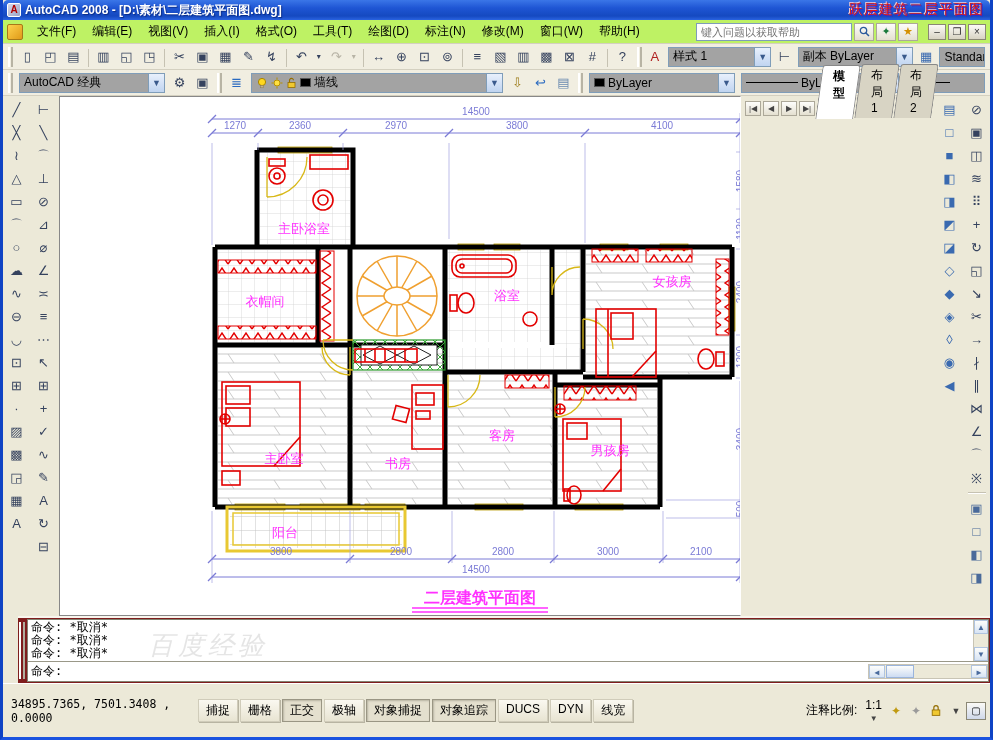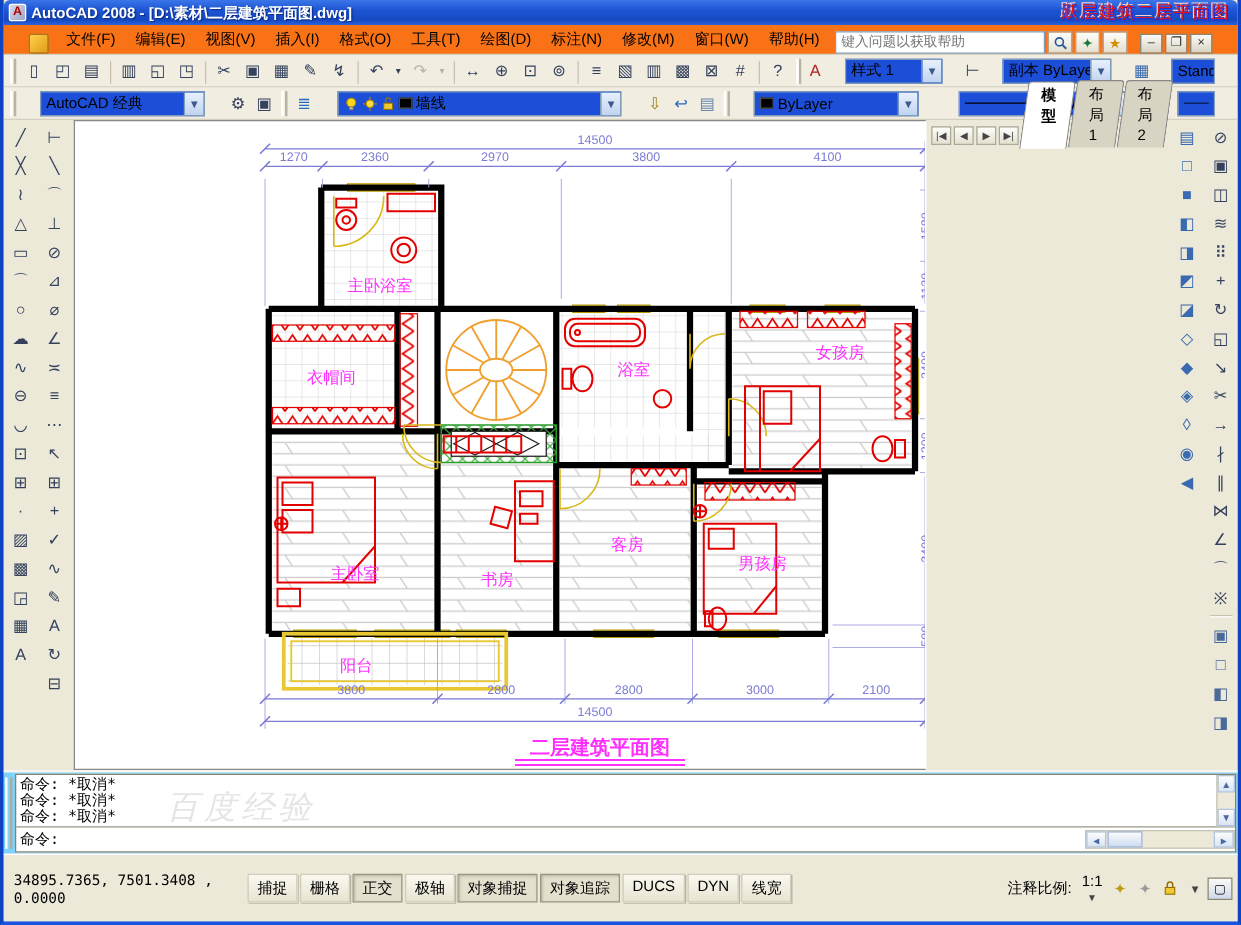--- a/index.html
+++ b/index.html
@@ -13,47 +13,47 @@
   .titlebar { height:20px; flex:0 0 20px; display:flex; align-items:center; padding:0 4px; position:relative;
               background:linear-gradient(180deg,#3a76e8 0%,#1e55d4 40%,#1549c0 80%,#2a63e0 100%);
               border-radius:5px 5px 0 0; color:#fff; }
   .app-icon { width:14px; height:14px; background:linear-gradient(135deg,#d8d8e8,#9aa6c8); border:1px solid #fff;
               color:#b00000; font-weight:bold; font-size:10px; line-height:12px; text-align:center; margin-right:4px; border-radius:2px; }
   .title-text { font-weight:bold; font-size:12px; text-shadow:1px 1px 1px #0a2c86; white-space:nowrap; }
   .title-watermark { position:absolute; right:6px; top:1px; color:#e01818; font-weight:normal; font-size:14px;
                      letter-spacing:1px; text-shadow:1px 1px 0 #2a2ad8, -1px -1px 0 #ffd0d0; }
 
   
-  .menubar { height:24px; flex:0 0 24px; display:flex; align-items:flex-end; background:#f97316;
-             border-bottom:1px solid #d4d0c0; padding:0 18px; }
+  .menubar { height:24px; flex:0 0 24px; display:flex; align-items:center; background:#bef264;
+             border-bottom:1px solid #d4d0c0; padding:0 2px; }
   .doc-icon { width:16px; height:16px; margin:0 6px 0 2px; background:linear-gradient(135deg,#ffd24d,#e09a18);
               border:1px solid #a87818; border-radius:2px; }
   .menu-item { padding:3px 8px; cursor:default; color:#000; white-space:nowrap; }
   .menu-spacer { flex:1; }
-  .help-search { width:168px; height:18px; border:1px solid #7f9db9; background:#fff; color:#888;
+  .help-search { width:156px; height:18px; border:1px solid #7f9db9; background:#fff; color:#888;
                  font-size:11px; padding:0 4px; font-family:Liberation Serif, serif; }
   .mini-btn { width:20px; height:18px; display:flex; align-items:center; justify-content:center; margin-left:2px;
               border:1px solid #aca899; background:linear-gradient(180deg,#fdfdfb,#e4e0d0); font-size:11px; }
   .mdi-btns { display:flex; margin-left:8px; margin-right:2px; }
   .mdi-btn { width:18px; height:16px; margin-left:2px; border:1px solid #8a8775; font-size:10px; line-height:13px;
              text-align:center; background:linear-gradient(180deg,#fbfaf6,#d8d4c4); color:#333; }
 
   
   .toolbar-row { height:26px; flex:0 0 26px; display:flex; align-items:center; background:#f1eee1;
                  border-bottom:1px solid #d4d0c0; padding:0 2px; }
   .grip { width:5px; height:20px; margin:0 3px; border-left:2px solid #fff; border-right:2px solid #b8b4a4; }
   .tbtn { width:23px; height:22px; border:1px solid transparent; background:transparent; display:flex;
           align-items:center; justify-content:center; font-size:13px; color:#35425e; padding:0; cursor:default; }
   .tbtn .glyph { pointer-events:none; }
   .tbtn.narrow { width:12px; font-size:8px; }
   .tbtn.grp-start { margin-left:7px; position:relative; }
   .tbtn.grp-start::before { content:""; position:absolute; left:-5px; top:2px; height:18px; border-left:1px solid #c6c2b2; }
   .tbtn.disabled { color:#b8b4a6; }
-  .combo { height:20px; background:#1d4ed8; border:1px solid #7f9db9; display:flex; align-items:center;
-           font-size:12px; margin:0 16px; overflow:hidden; white-space:nowrap; }
+  .combo { height:20px; background:#a3a3a3; border:1px solid #7f9db9; display:flex; align-items:center;
+           font-size:12px; margin:0 3px; overflow:hidden; white-space:nowrap; }
   .combo .val { flex:1; padding:0 4px; overflow:hidden; display:flex; align-items:center; gap:3px; }
   .combo .drop { width:16px; height:100%; flex:0 0 16px; background:linear-gradient(180deg,#e8f0fc,#c0d4f0);
                  border-left:1px solid #7f9db9; font-size:9px; color:#3a5a8c; display:flex; align-items:center; justify-content:center; }
   .swatch { width:11px; height:9px; background:#000; border:1px solid #555; display:inline-block; }
   .ltline { display:inline-block; width:52px; border-top:1.5px solid #000; }
 
   
   .main { flex:1; display:flex; min-height:0; background:#ece9d8; }
   .dock { display:flex; align-items:flex-start; }
   .dock.left { flex:0 0 56px; }
@@ -68,21 +68,21 @@
   
   .tabbar { height:22px; flex:0 0 22px; display:flex; align-items:flex-end; background:#ece9d8; padding-left:2px; }
   .tab-nav { display:flex; margin-right:4px; margin-bottom:2px; }
   .tab-nav .mini-btn { width:16px; height:15px; font-size:8px; color:#444; }
   .tab { padding:2px 12px 3px; border:1px solid #888; border-bottom:none; background:#d8d4c4; margin-right:1px;
          font-size:12px; border-radius:3px 3px 0 0; transform:skewX(-8deg); }
   .tab span { display:inline-block; transform:skewX(8deg); }
   .tab.active { background:#fff; font-weight:bold; position:relative; top:1px; }
 
   
-  .cmdline { flex:0 0 62px; display:flex; background:#7dd3fc; border-top:2px solid #f8f6ee; }
+  .cmdline { flex:0 0 62px; display:flex; background:#7f1d1d; border-top:2px solid #f8f6ee;margin-left:15px; }
   .cmd-grip { width:6px; border-left:2px solid #fff; border-right:2px solid #b0ac9c; margin:4px 1px; }
   .cmd-body { flex:1; display:flex; flex-direction:column; border:1px solid #848270; background:#fff; margin:1px; }
   .cmd-history { flex:1; display:flex; position:relative; border-bottom:1px solid #9a9888; }
   .cmd-lines { flex:1; padding:1px 3px; font-family:"DejaVu Sans Mono", monospace; font-size:12px; line-height:13px; color:#000; }
   .cmd-watermark { position:absolute; left:120px; top:8px; font-size:26px; font-weight:normal; font-style:italic;
                    color:rgba(190,190,190,.40); letter-spacing:4px; pointer-events:none; }
   .vscroll { width:15px; background:#ece9d8; border-left:1px solid #c8c4b4; display:flex; flex-direction:column; justify-content:space-between; }
   .scroll-btn { height:14px; font-size:8px; text-align:center; line-height:13px; color:#4a6b9e;
                 background:linear-gradient(180deg,#fdfdfb,#d8e4f4); border:1px solid #b0c4e0; }
   .cmd-prompt-row { flex:0 0 19px; display:flex; align-items:center; font-family:"DejaVu Sans Mono", monospace; font-size:12px; padding-left:3px; }

